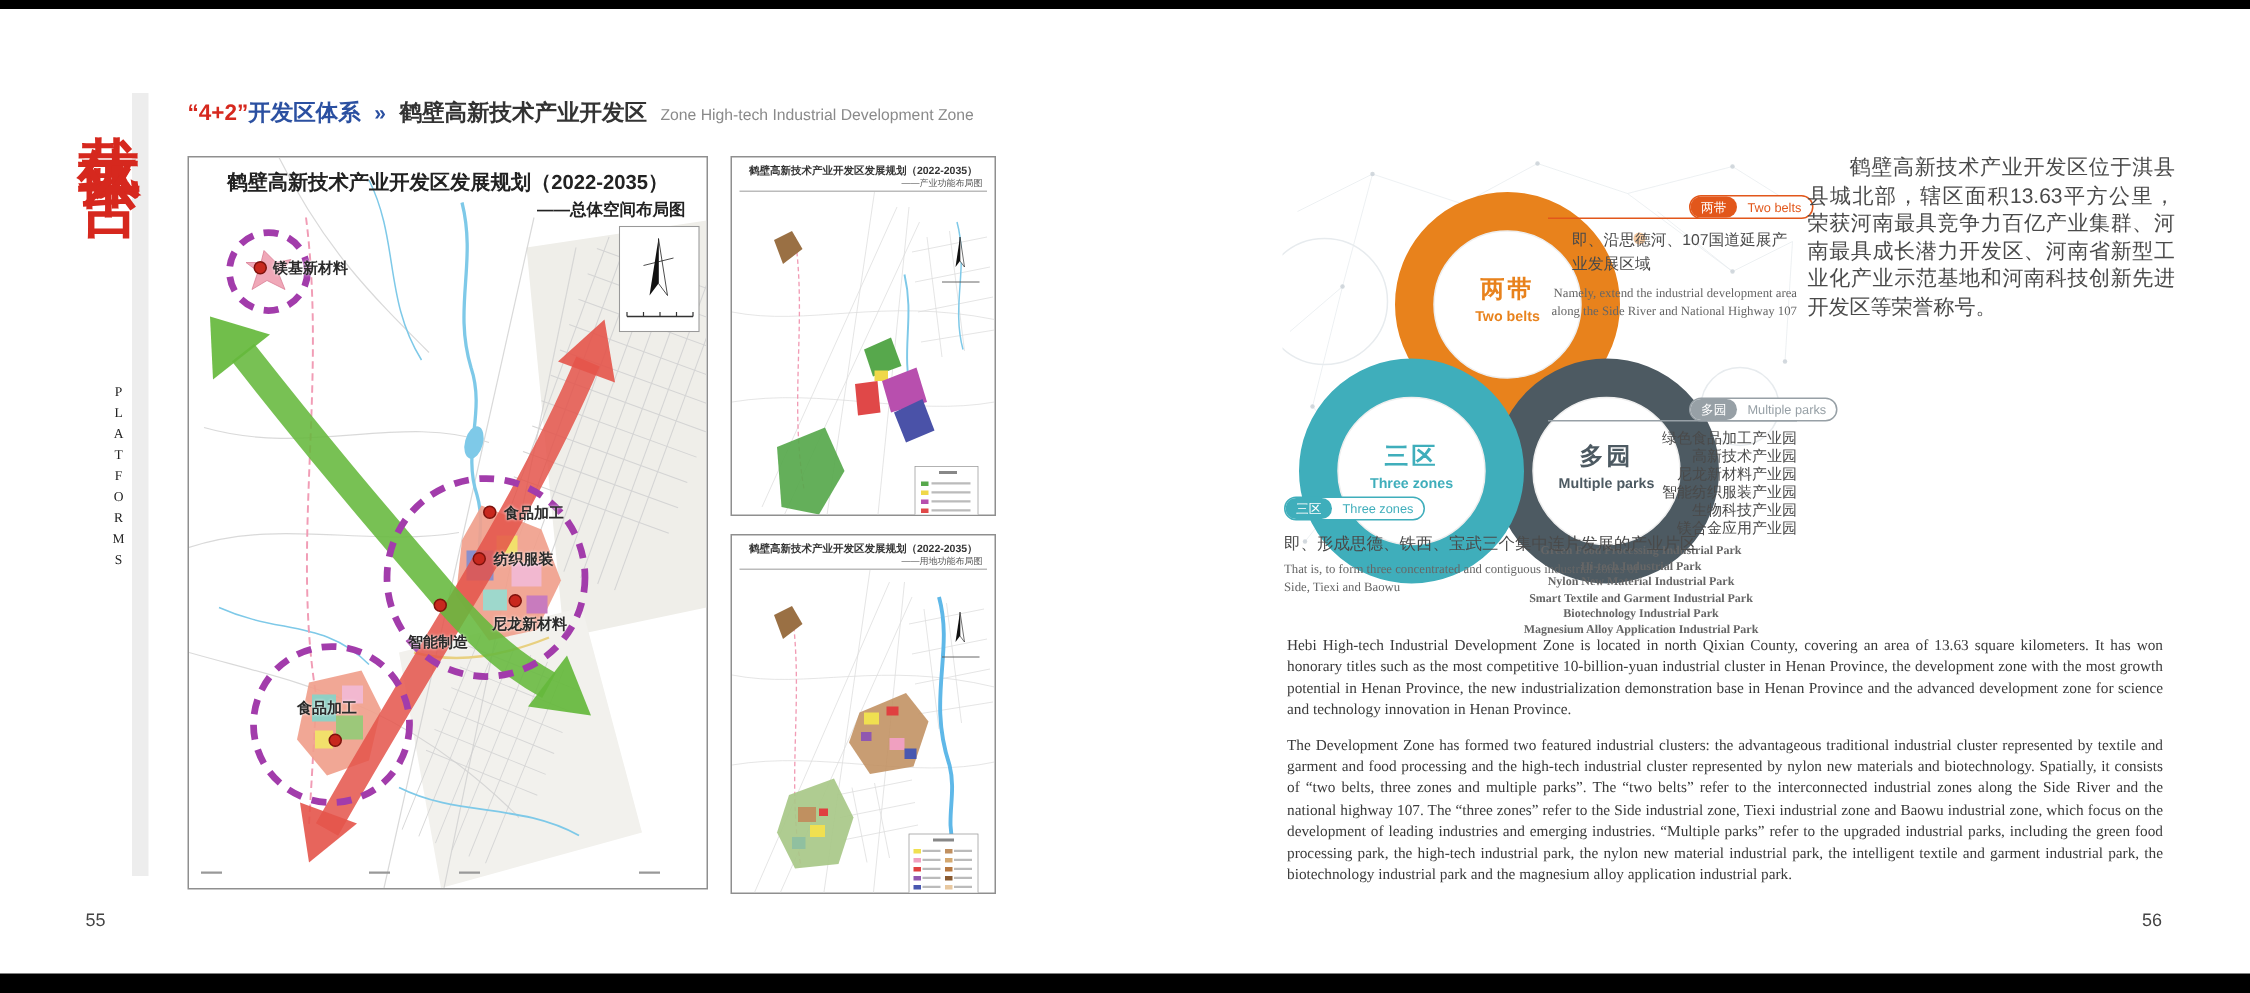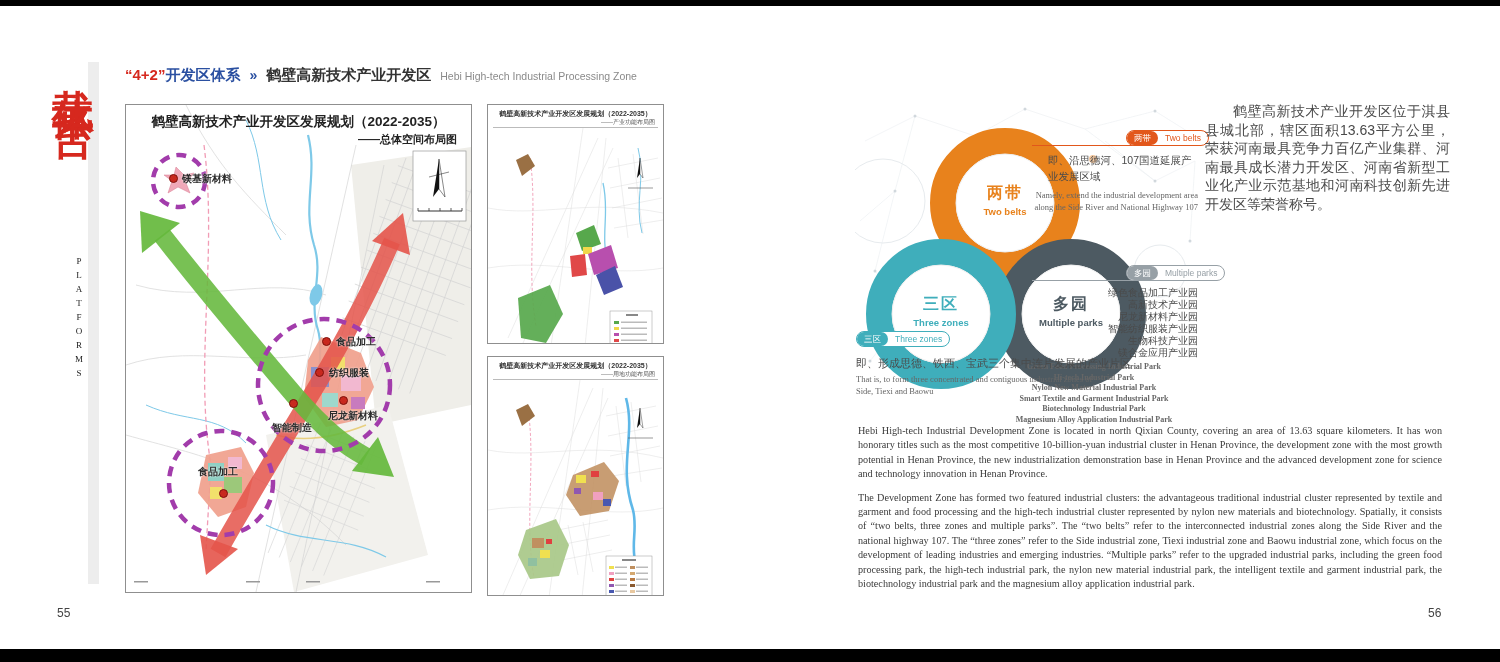--- a/index.html
+++ b/index.html
@@ -72,21 +72,21 @@
   <div class="spread">
 
     <div class="side-strip"></div>
     <div class="v-title">载体平台</div>
     <div class="v-sub">PLATFORMS</div>
 
     <div class="header">
       <span class="hdr-series"><span class="red">“4+2”</span><span>开发区体系</span></span>
       <span class="hdr-arrow">»</span>
       <span class="hdr-title">鹤壁高新技术产业开发区</span>
-      <span class="hdr-en">Hebi High-tech Industrial Processing Zone</span>
+      <span class="hdr-en">Zone High-tech Industrial Development Zone</span>
     </div>
 
     <div class="map-box" style="left:125px;top:98px;width:345px;height:487px;">
       <svg width="345" height="487" viewBox="0 0 345 487">
 
         <polygon points="225,60 345,42 345,300 250,320" fill="#efeee9"></polygon>
         <polygon points="140,330 262,300 302,450 168,487" fill="#f2f1ed"></polygon>
 
         <g stroke="#d4d4d4" stroke-width="0.7" transform="rotate(20 280 170)">
           <line x1="240" y1="60" x2="240" y2="280"></line>

